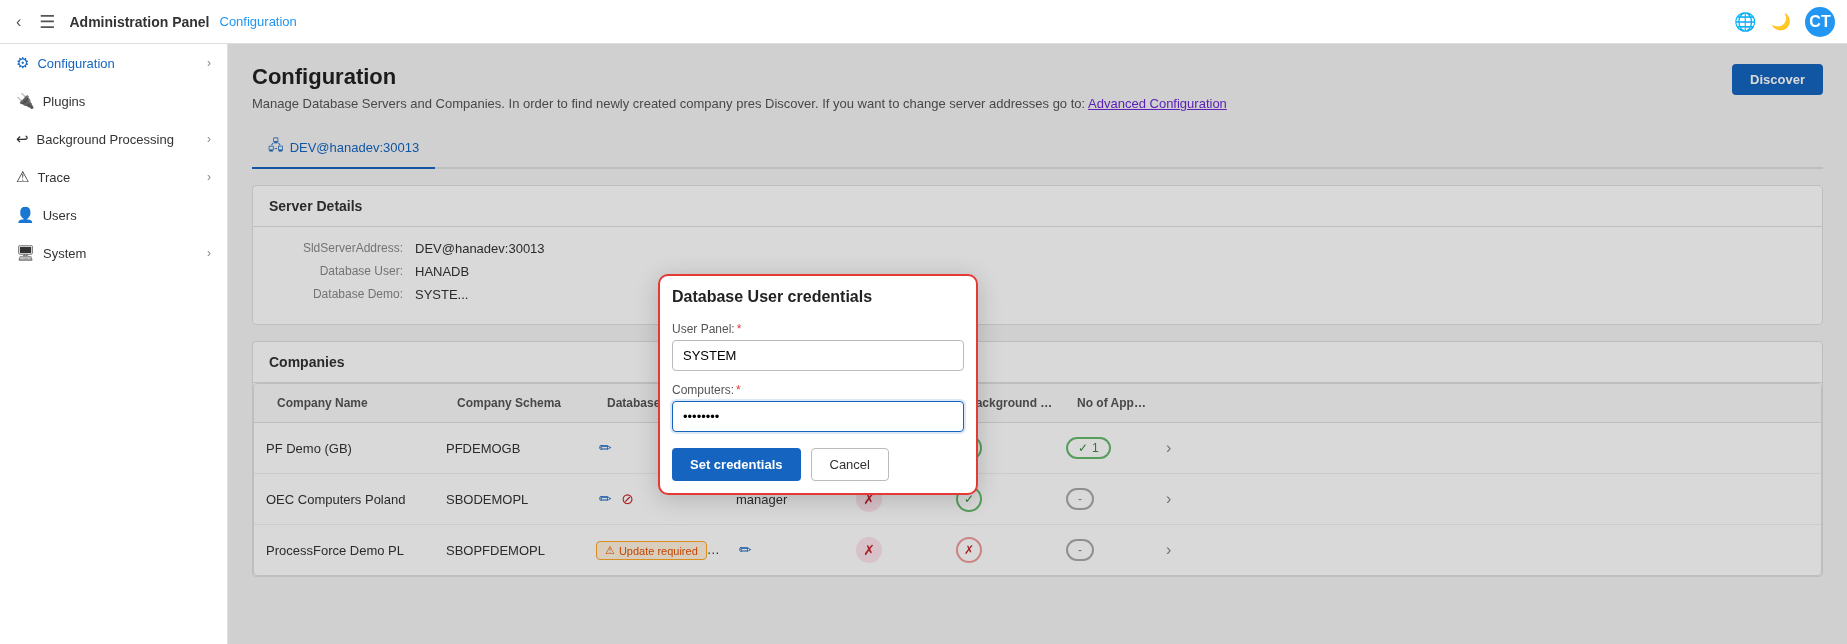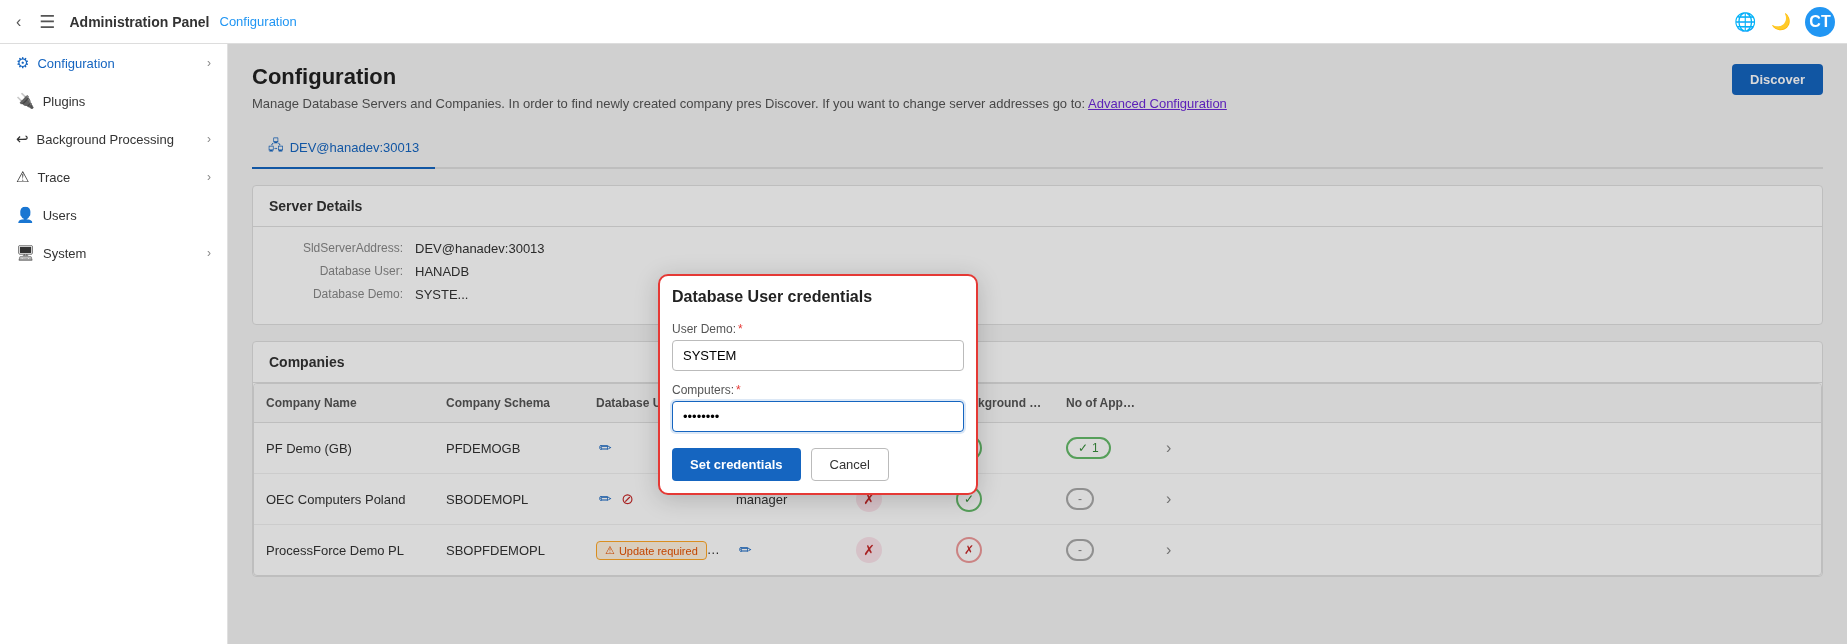--- a/index.html
+++ b/index.html
@@ -45,21 +45,21 @@
     
     .section-card { background: #fff; border-radius: 4px; border: 1px solid #e0e0e0; margin-bottom: 16px; }
     .section-header { padding: 12px 16px; font-weight: 600; font-size: 14px; border-bottom: 1px solid #e0e0e0; }
     .section-body { padding: 14px 20px; }
     .detail-row { display: flex; margin-bottom: 8px; gap: 12px; }
     .detail-label { color: #888; font-size: 12px; width: 130px; text-align: right; }
     .detail-value { color: #333; font-size: 13px; font-weight: 500; }
 
     
     .table-wrapper { background: #fff; border: 1px solid #e0e0e0; border-radius: 4px; overflow: hidden; }
-    .table-header { display: flex; background: #fafafa; border-bottom: 1px solid #e0e0e0; padding: 8px 0; }
+    .table-header { display: flex; background: #fafafa; border-bottom: 1px solid #e0e0e0; padding: 8px 11px; }
     .table-row { display: flex; border-bottom: 1px solid #f0f0f0; padding: 8px 0; align-items: center; }
     .table-row:last-child { border-bottom: none; }
     .col { padding: 4px 12px; font-size: 13px; overflow: hidden; text-overflow: ellipsis; white-space: nowrap; }
     .col-header { font-weight: 600; font-size: 12px; color: #555; }
     .col-company { width: 180px; }
     .col-schema { width: 150px; }
     .col-dbuser { width: 140px; }
     .col-sapuser { width: 120px; }
     .col-active { width: 100px; }
     .col-bg { width: 110px; }
@@ -257,21 +257,21 @@
             <div class="col col-arrow" style="color:#888; font-size:16px;">›</div>
           </div>
         </div>
       </div>
     </div>
 
     <div class="modal-overlay">
       <div class="modal">
         <div class="modal-title">Database User credentials</div>
         <div class="modal-label">
-          <span>User Demo:</span><span class="required">*</span>
+          <span>User Panel:</span><span class="required">*</span>
         </div>
         <input class="modal-input" type="text" value="SYSTEM" style="">
         <div class="modal-label">
           <span>Computers:</span><span class="required">*</span>
         </div>
         <input class="modal-input focused" type="password" value="••••••••" style="">
         <div class="modal-actions">
           <button class="btn-set">Set credentials</button>
           <button class="btn-cancel">Cancel</button>
         </div>

